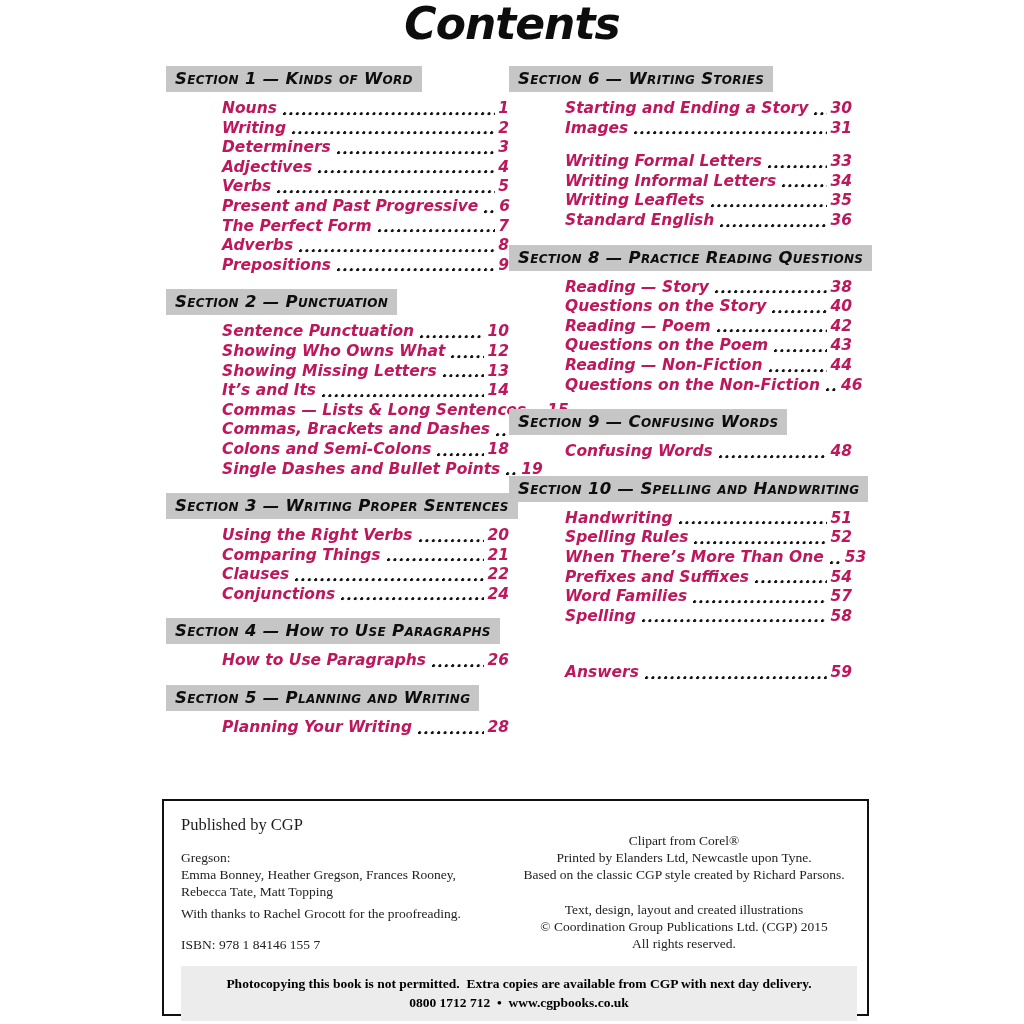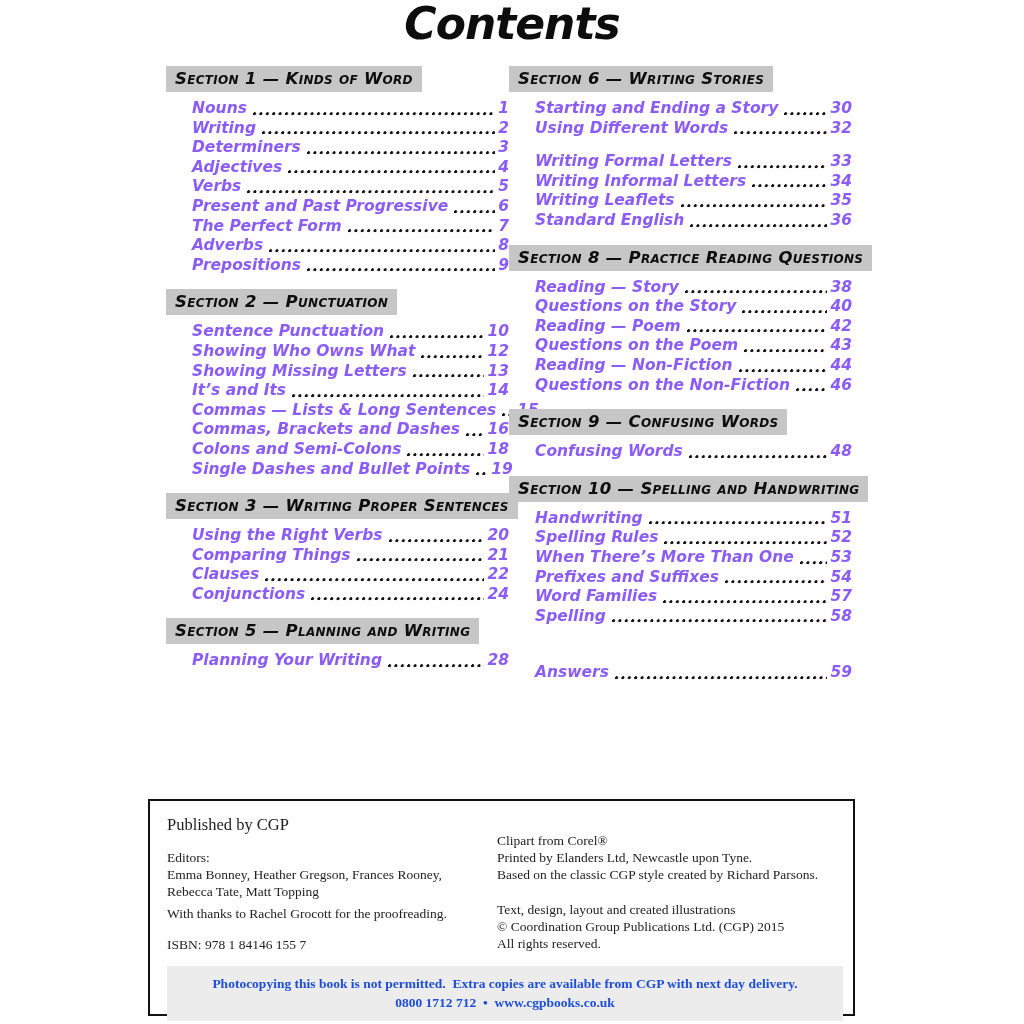--- a/index.html
+++ b/index.html
@@ -54,70 +54,71 @@
   }
 
   .entries{list-style:none;padding-left:26px;}
   .entry{
     display:flex;
     align-items:flex-start;
     line-height:19.6px;
     font-size:15.5px;
     font-weight:bold;
     font-style:italic;
-    color:#8b5cf6;
+    color:#be185d;
+    margin-left:30px;
   }
   .entry-label{white-space:nowrap;}
   .leader{
     flex:1 1 auto;
     align-self:flex-end;
     height:4px;
     margin:0 3px 3px 6px;
     background-image:radial-gradient(circle at 1.6px 1.8px,#141414 1.4px,transparent 1.75px);
     background-size:6.4px 4px;
     background-repeat:repeat-x;
     min-width:12px;
   }
   .entry-page{white-space:nowrap;}
 
   .answers-block{margin-top:37px;}
 
   
   .footer-box{
     position:absolute;
-    left:148px;
+    left:162px;
     top:799px;
     width:707px;
     height:217px;
     border:2px solid #111;
     background:#fff;
     padding:14px 10px 13px 17px;
     font-family:"Liberation Serif",serif;
     color:#222;
   }
   .published{
     font-size:16.5px;
     margin-bottom:14px;
     color:#1c1c1c;
   }
   .footer-cols{display:flex;}
   .footer-left{width:330px;font-size:13.5px;line-height:17px;}
-  .footer-right{flex:1;font-size:13.5px;line-height:17px;margin-top:-17px;}
+  .footer-right{flex:1;font-size:13.5px;line-height:17px;margin-top:-17px;text-align:center;}
   .fgap{height:9px;}
   .fgap-sm{height:5px;}
 
   .notice-bar{
     margin-top:13px;
     background:var(--notice-bg);
     padding:8px 8px 9px 8px;
     text-align:center;
     font-weight:bold;
     font-size:13.5px;
     line-height:19px;
-    color:#1d4ed8;
+    color:#000000;
   }
   .notice-line{white-space:pre-wrap;}
 </style>
 </head>
 <body>
 
 <div class="page">
 
   <h1 class="title">Contents</h1>
 
@@ -264,20 +265,32 @@
   </li>
 
   <li class="entry">
     <span class="entry-label">Conjunctions</span>
     <span class="leader"></span>
     <span class="entry-page">24</span>
   </li>
 </ul>
   </section>
 
+  <section class="toc-section">
+    <div class="section-heading">
+      <span class="heading-text">Section 4 — How to Use Paragraphs</span>
+    </div>
+    <ul class="entries">
+  <li class="entry">
+    <span class="entry-label">How to Use Paragraphs</span>
+    <span class="leader"></span>
+    <span class="entry-page">26</span>
+  </li>
+</ul>
+  </section>
 
   <section class="toc-section">
     <div class="section-heading">
       <span class="heading-text">Section 5 — Planning and Writing</span>
     </div>
     <ul class="entries">
   <li class="entry">
     <span class="entry-label">Planning Your Writing</span>
     <span class="leader"></span>
     <span class="entry-page">28</span>
@@ -291,26 +304,26 @@
     <div class="section-heading">
       <span class="heading-text">Section 6 — Writing Stories</span>
     </div>
     <ul class="entries">
   <li class="entry">
     <span class="entry-label">Starting and Ending a Story</span>
     <span class="leader"></span>
     <span class="entry-page">30</span>
   </li>
 
-
-  <li class="entry">
-    <span class="entry-label">Using Different Words</span>
-    <span class="leader"></span>
-    <span class="entry-page">32</span>
-  </li>
+  <li class="entry">
+    <span class="entry-label">Images</span>
+    <span class="leader"></span>
+    <span class="entry-page">31</span>
+  </li>
+
 </ul>
   </section>
 
   <section class="toc-section">
     <ul class="entries">
   <li class="entry">
     <span class="entry-label">Writing Formal Letters</span>
     <span class="leader"></span>
     <span class="entry-page">33</span>
   </li>
@@ -441,21 +454,21 @@
     <span class="entry-page">59</span>
   </li>
 </ul>
       </div>
   </div>
 
   <div class="footer-box">
     <div class="published">Published by CGP</div>
     <div class="footer-cols">
       <div class="footer-left">
-        <div>Editors:</div>
+        <div>Gregson:</div>
         <div>Emma Bonney, Heather Gregson, Frances Rooney,</div>
         <div>Rebecca Tate, Matt Topping</div>
         <div class="fgap-sm"></div>
         <div>With thanks to Rachel Grocott for the proofreading.</div>
         <div class="fgap"></div>
         <div class="fgap-sm"></div>
         <div>ISBN: 978 1 84146 155 7</div>
       </div>
       <div class="footer-right">
         <div>Clipart from Corel®</div>

